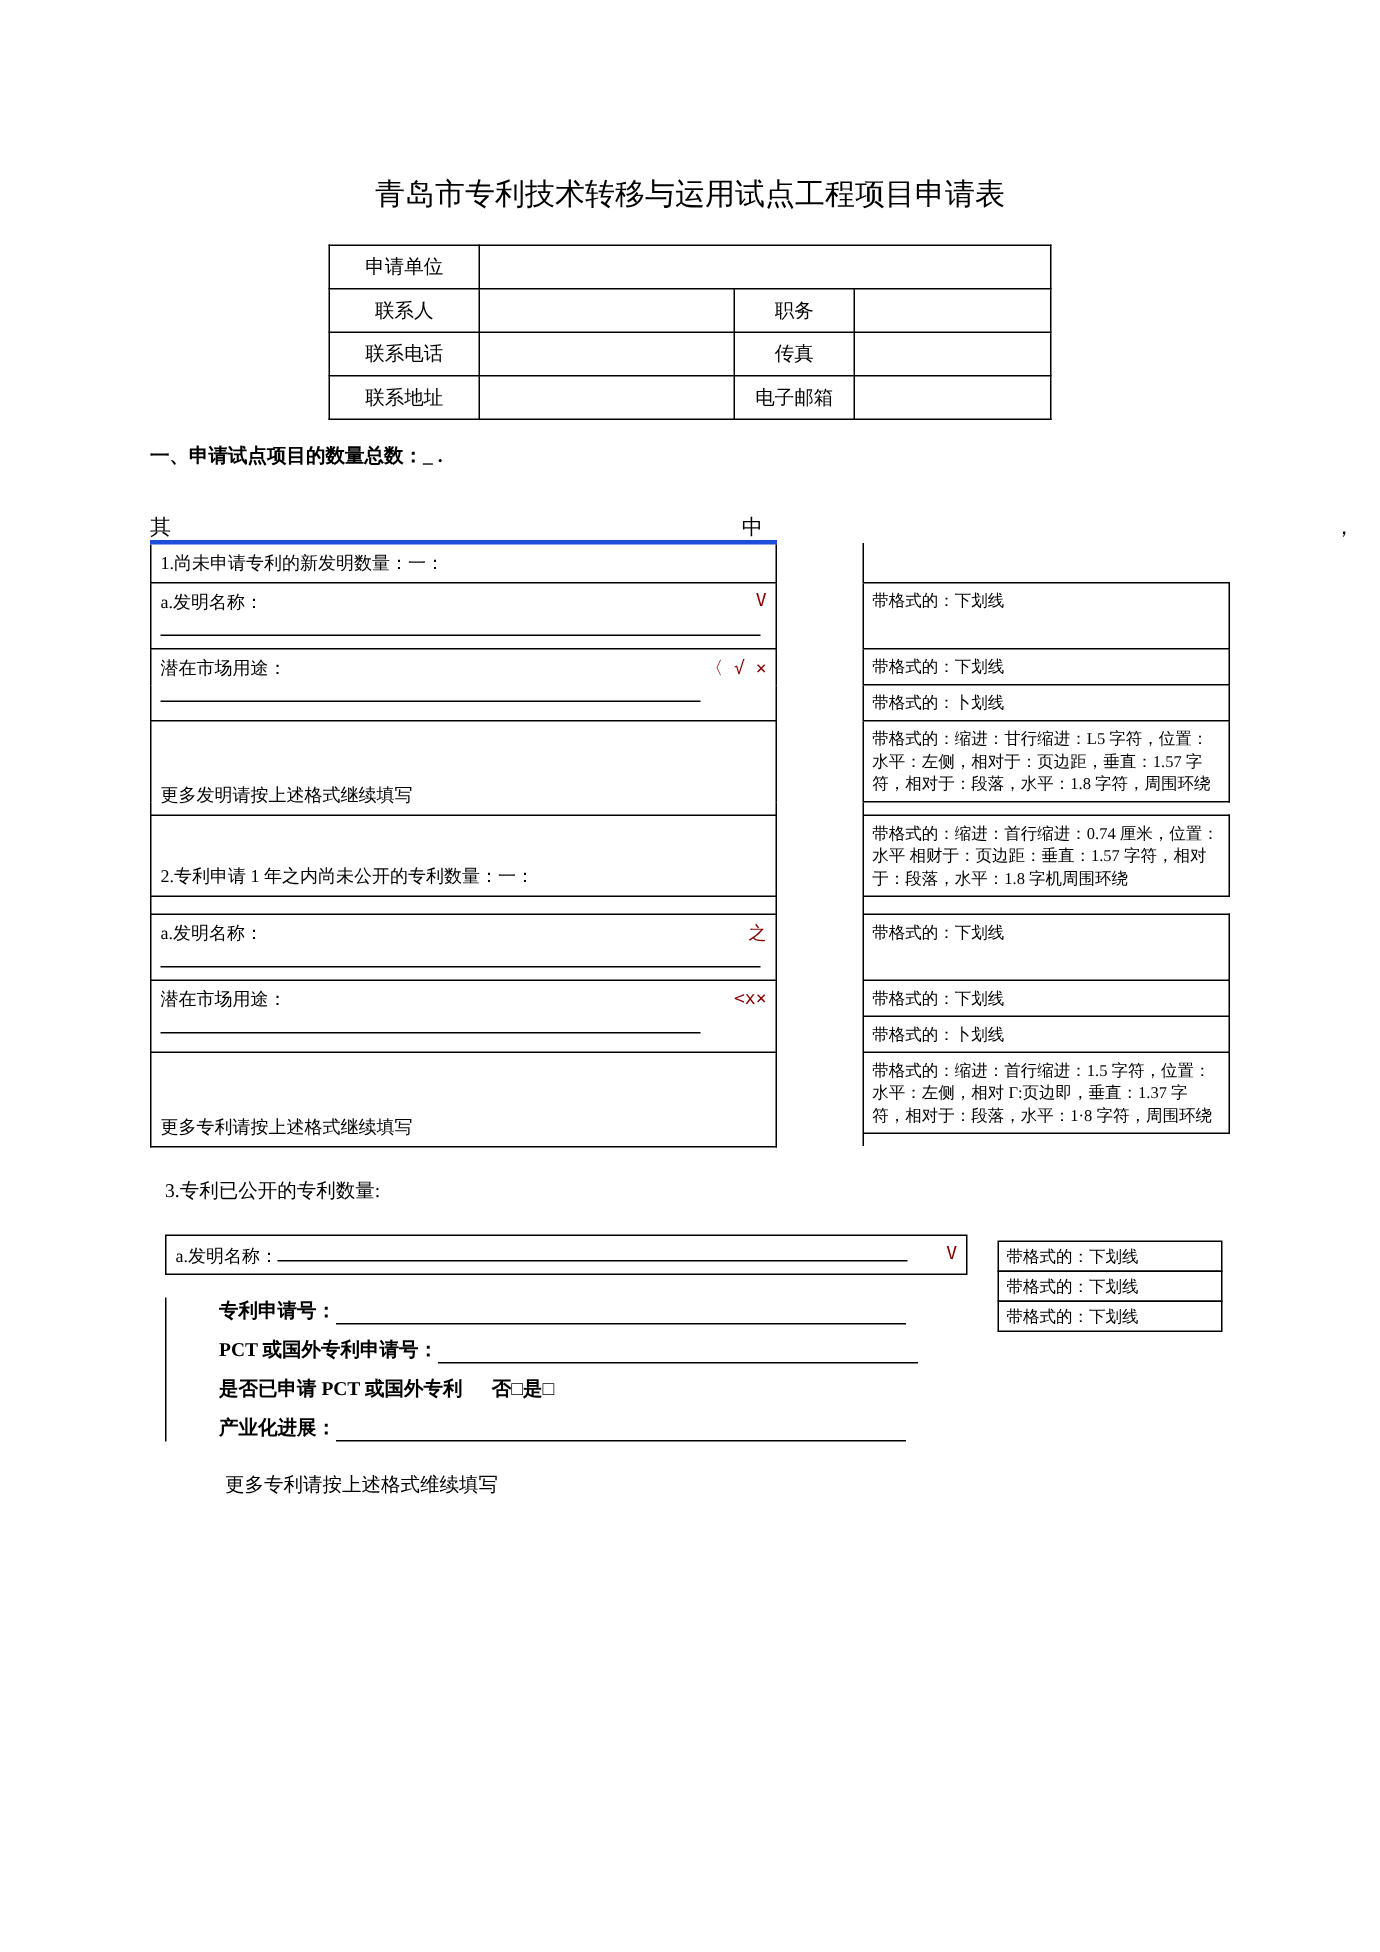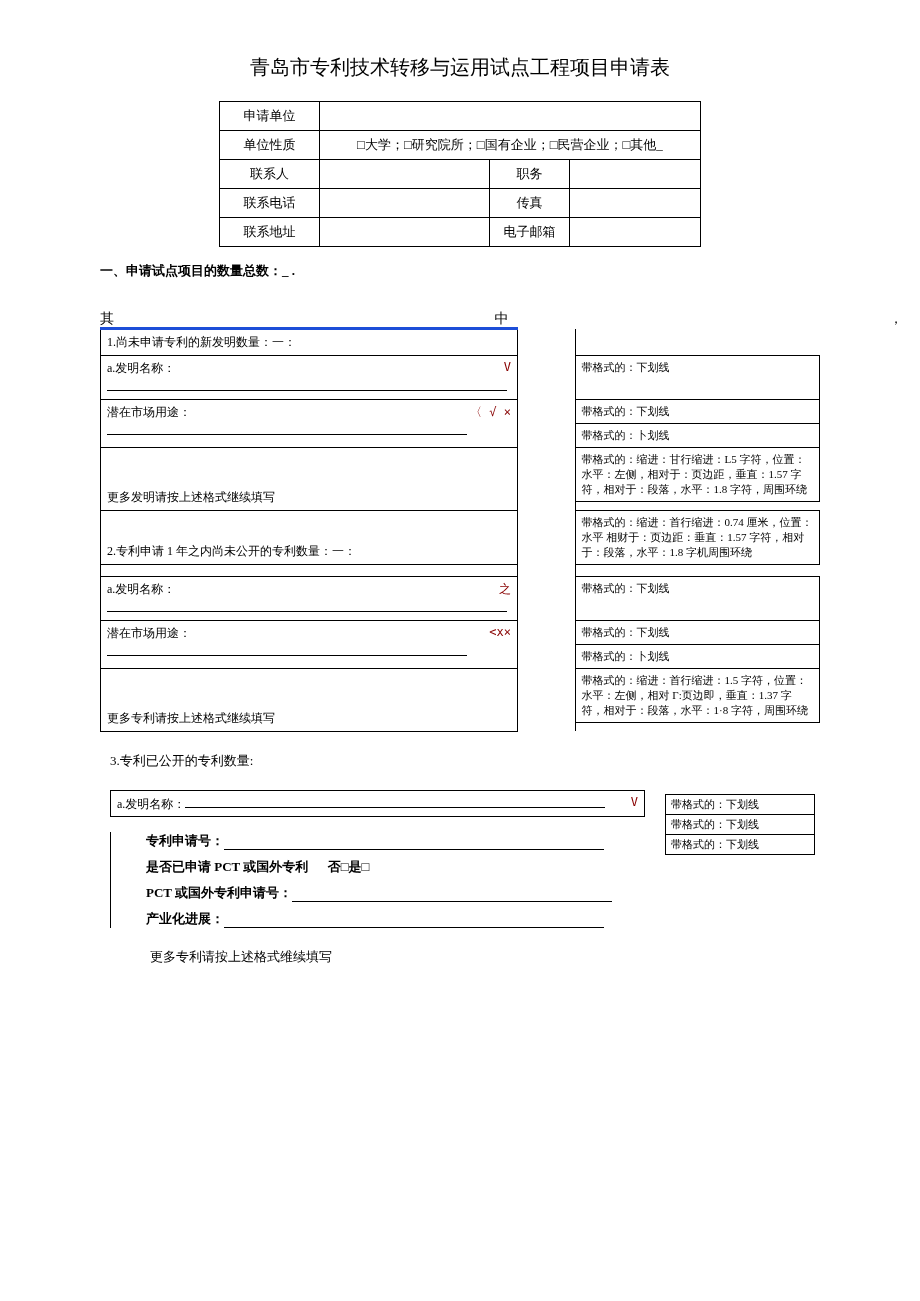--- a/index.html
+++ b/index.html
@@ -1,17 +1,17 @@
 <!DOCTYPE html>
 <html><head>
   <meta charset="utf-8">
   <style>
     * { margin: 0; padding: 0; box-sizing: border-box; }
     body { font-family: "SimSun", "Microsoft YaHei", serif; font-size: 13px; background: #fff; color: #000; width: 920px; }
-    .page { padding: 54px 100px 50px 100px; }
+    .page { padding: 116px 100px 50px 100px; }
     .title { text-align: center; font-size: 20px; margin-bottom: 20px; font-weight: normal; }
     
     .info-table { border-collapse: collapse; width: 482px; margin: 0 auto 15px auto; }
     .info-table td { border: 1px solid #000; padding: 5px 8px; font-size: 13px; height: 26px; }
     .info-table .label-cell { text-align: center; width: 100px; }
     .info-table .mid-label { text-align: center; width: 80px; }
     
     .section-header { font-size: 13px; font-weight: bold; margin-bottom: 5px; }
     
     .dual-table { border-collapse: collapse; width: 100%; }
@@ -42,24 +42,20 @@
 <body>
 
 <div class="page">
   <h1 class="title">青岛市专利技术转移与运用试点工程项目申请表</h1>
 
   <table class="info-table">
     <tbody>
         <tr>
       <td class="label-cell">申请单位</td>
       <td colspan="3"></td>
-    </tr>
-    <tr>
-      <td class="label-cell">单位性质</td>
-      <td colspan="3" style="text-align:center">□大学；□研究院所；□国有企业；□民营企业；□其他_</td>
     </tr>
     <tr>
       <td class="label-cell">联系人</td>
       <td style="width:170px"></td>
       <td class="mid-label">职务</td>
       <td></td>
     </tr>
     <tr>
       <td class="label-cell">联系电话</td>
       <td></td>
@@ -172,26 +168,26 @@
         <div class="sec3-note">带格式的：下划线</div>
         <div class="sec3-note">带格式的：下划线</div>
         <div class="sec3-note">带格式的：下划线</div>
       </div>
     </div>
     <div class="vline" style="margin-top:-30px;font-weight:bold;">
       <div class="field-line">
         <span class="label">专利申请号：</span><span class="fill"></span>
       </div>
       <div class="field-line">
+        <span class="label">PCT 或国外专利申请号：</span><span class="fill" style="min-width:320px"></span>
+      </div>
+      <div class="field-line">
         <span>是否已申请 PCT 或国外专利</span>
         &nbsp;&nbsp;&nbsp;&nbsp;
         <span>否□是□</span>
-      </div>
-      <div class="field-line">
-        <span class="label">PCT 或国外专利申请号：</span><span class="fill" style="min-width:320px"></span>
       </div>
       <div class="field-line">
         <span class="label">产业化进展：</span><span class="fill"></span>
       </div>
     </div>
     <div class="more-text">更多专利请按上述格式维续填写</div>
   </div>
 </div>
 
 </body></html>

